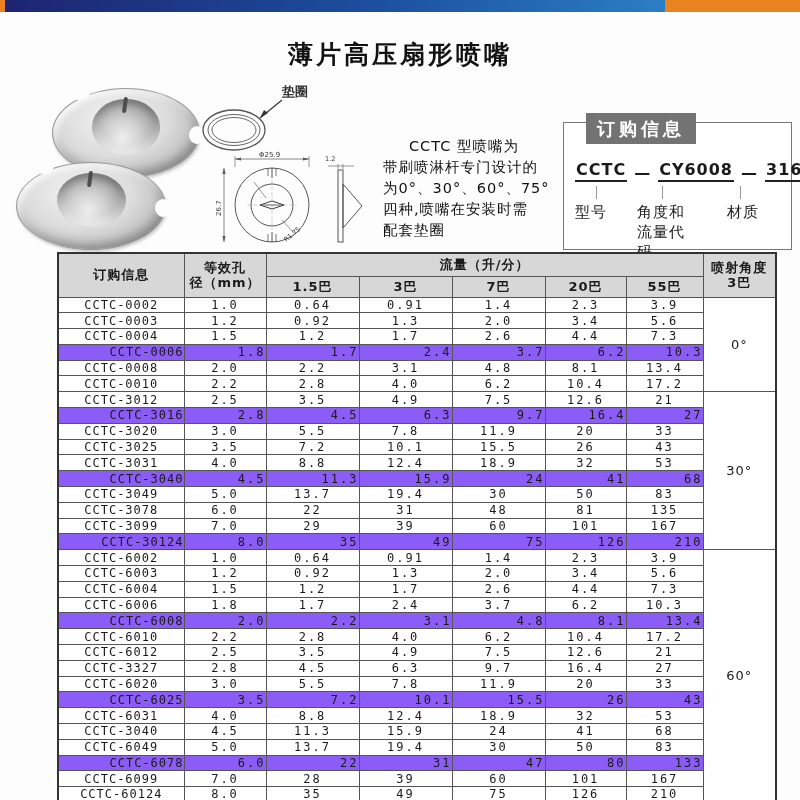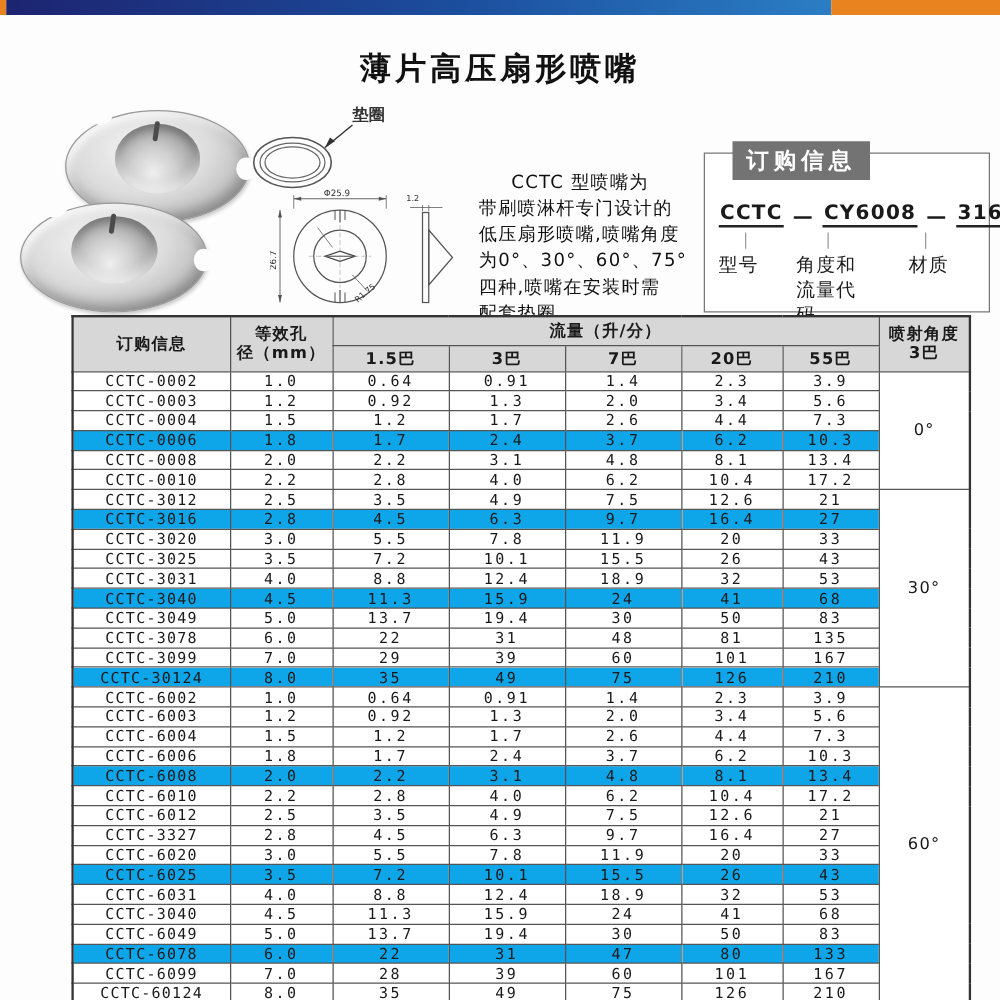--- a/index.html
+++ b/index.html
@@ -61,21 +61,21 @@
                  border:2px solid #333; }
   .dtable th, .dtable td { border:1px solid #555; text-align:center; vertical-align:middle;
                  overflow:hidden; white-space:nowrap; }
   .dtable thead th { background:#d7d7d7; font-size:13px; font-weight:bold; letter-spacing:1px; }
   .dtable thead tr.h1 th { height:23px; }
   .dtable thead tr.h2 th { height:21px;text-align:center; }
   .dtable td { height:15.8px; font-size:12px; font-family:"DejaVu Sans Mono", monospace; padding:0; }
   .dtable td.model { letter-spacing:1px; }
   .dtable td.num   { letter-spacing:2px; }
   .dtable td.angle { font-family:"DejaVu Sans", sans-serif; font-size:13px; letter-spacing:1px; background:#fff; }
-  .dtable tr.hl td { background:#0ea5e9; }
+  .dtable tr.hl td { background:#8b5cf6;text-align:right; }
   .twoline { line-height:15px; }
 </style>
 </head>
 <body>
 
 <div class="abs topbar">
   <div class="sliver"></div>
   <div class="blue"></div>
   <div class="orange"></div>
 </div>
@@ -144,21 +144,20 @@
   <polygon points="127,34 146,56 127,78" fill="none" stroke="#555" stroke-width="1"></polygon>
   <line x1="122" y1="14" x2="122" y2="19" stroke="#555" stroke-width="0.6"></line>
   <line x1="127" y1="14" x2="127" y2="19" stroke="#555" stroke-width="0.6"></line>
   <line x1="112" y1="16" x2="138" y2="16" stroke="#555" stroke-width="0.6"></line>
   <text x="109" y="11" font-size="6.5">1.2</text>
 </svg>
 
 <div class="abs desc">
   <div class="l0">CCTC 型喷嘴为</div>
   <div>带刷喷淋杆专门设计的</div>
-  <div>低压扇形喷嘴,喷嘴角度</div>
   <div>为0°、30°、60°、75°</div>
   <div>四种,喷嘴在安装时需</div>
   <div>配套垫圈</div>
 </div>
 
 <div class="abs orderbox"></div>
 <div class="abs ordertab">订购信息</div>
 <div class="abs codeline">
   <span class="codepart">CCTC</span>
   <span class="codedash">—</span>

